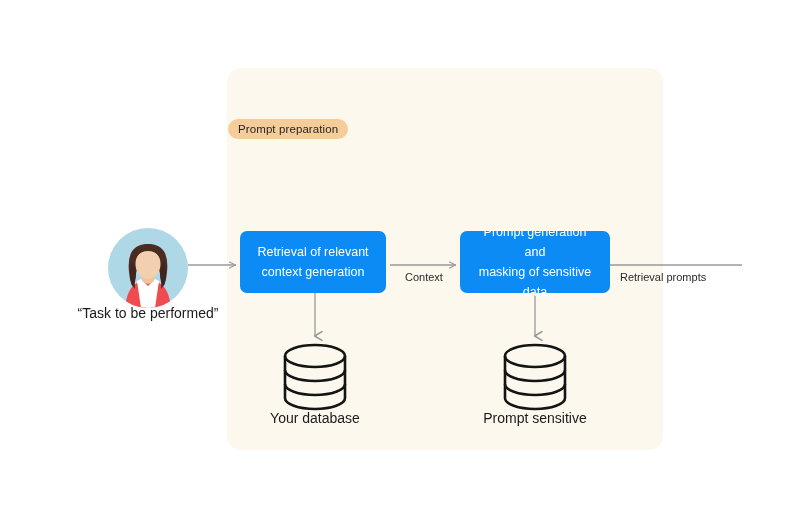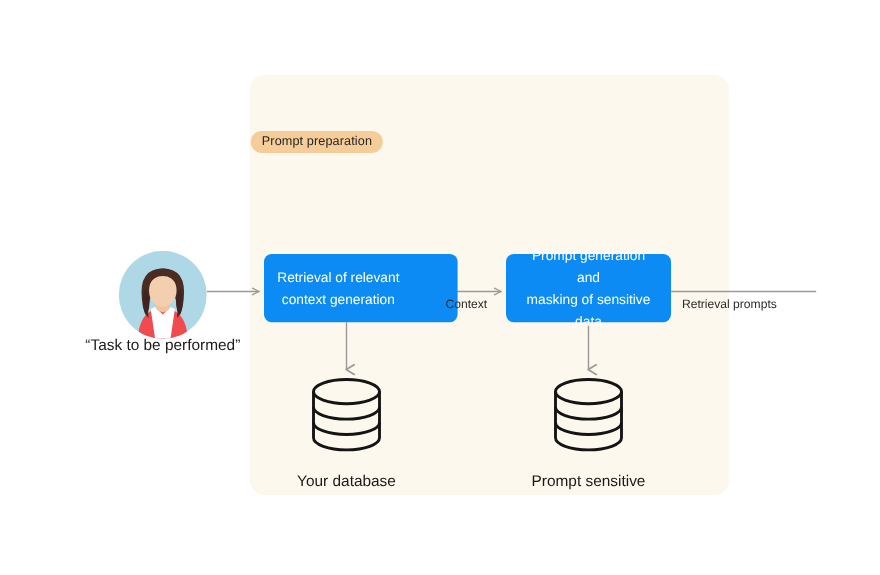--- a/index.html
+++ b/index.html
@@ -61,28 +61,28 @@
   }
 
   
   .pbox {
     position: absolute;
     background: #0d8bf5;
     border-radius: 7px;
     color: #ffffff;
     display: flex;
     align-items: center;
-    justify-content: flex-start;
+    justify-content: center;
     text-align: center;
     font-size: 12.5px;
     line-height: 1.6;
     padding: 0 12px;
     box-sizing: border-box;
   }
-  #box-retrieval { left: 240px; top: 231px; width: 176px; height: 62px; }
+  #box-retrieval { left: 240px; top: 231px; width: 146px; height: 62px; }
   #box-generation { left: 460px; top: 231px; width: 150px; height: 62px; }
 
   
   .edge-label {
     position: absolute;
     font-size: 11px;
     color: #2b2b2b;
     white-space: nowrap;
   }
   #label-context { left: 405px; top: 271px; }
@@ -109,21 +109,20 @@
     white-space: nowrap;
   }
 
   
   .db-label {
     position: absolute;
     font-size: 14px;
     color: #1a1a1a;
     text-align: center;
     white-space: nowrap;
-    margin-top: 19px;
   }
   #label-your-db { left: 235px; top: 410px; width: 160px; }
   #label-prompt-db { left: 455px; top: 410px; width: 160px; }
 </style>
 </head>
 <body>
 
 <div id="diagram">
 
   <div class="panel"></div>

